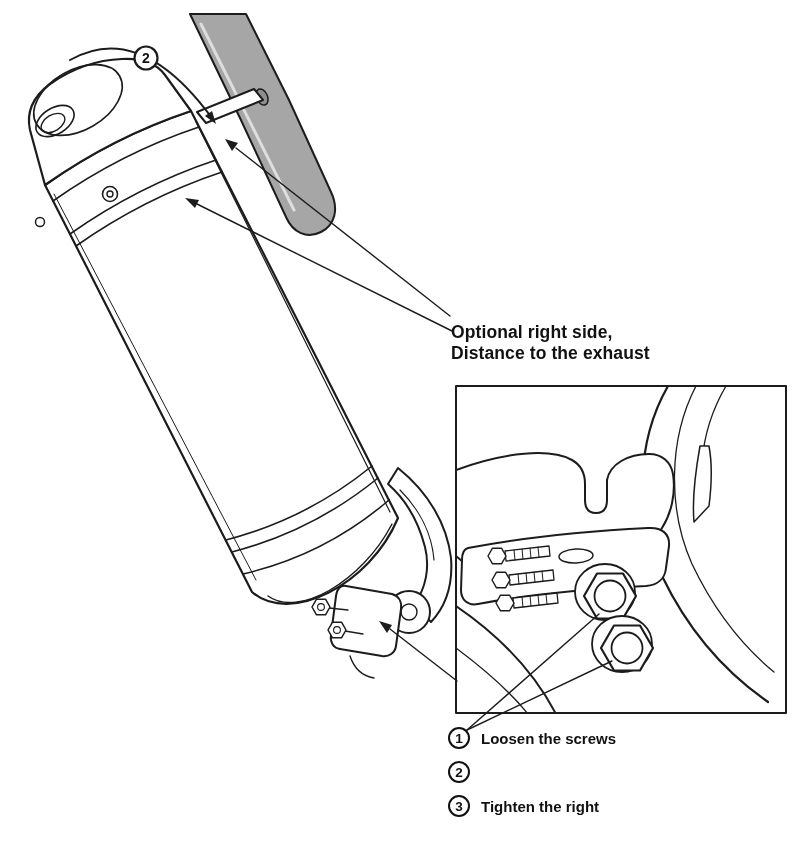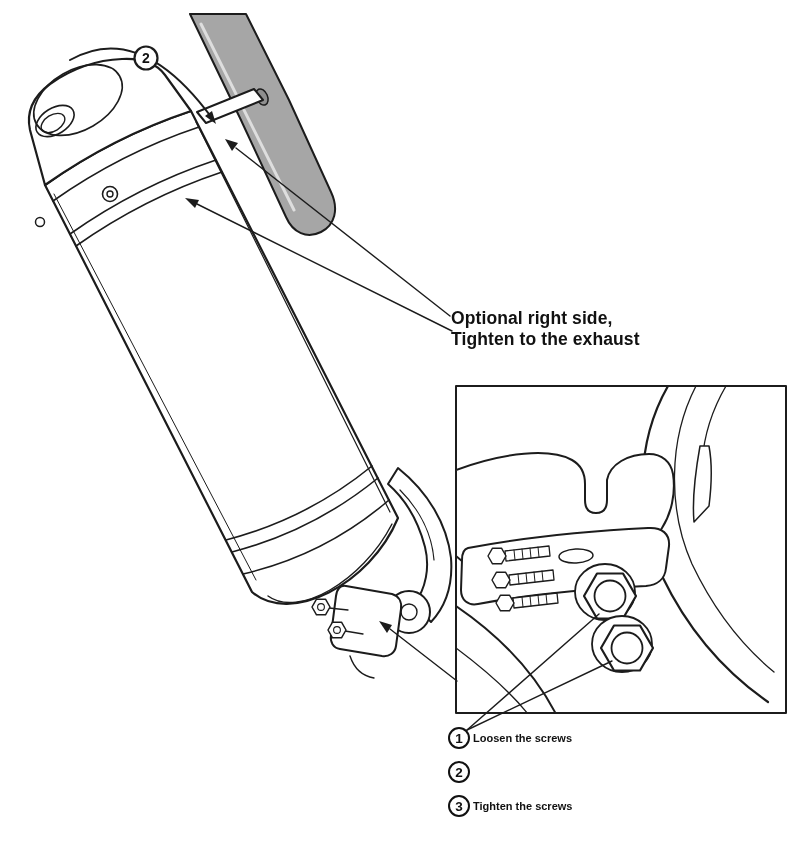--- a/index.html
+++ b/index.html
@@ -1,23 +1,23 @@
 <!DOCTYPE html>
 <html><head>
 <meta charset="utf-8">
 <style>
   * { margin:0; padding:0; box-sizing:border-box; }
   html, body { width:809px; height:851px; background:#fff; font-family:"Liberation Sans", sans-serif; }
   #stage { position:relative; width:809px; height:851px; background:#fff; overflow:hidden; }
   svg.art { position:absolute; left:0; top:0; }
-  .fig-label { position:absolute; left:451px; top:308px; font-size:17.5px; font-weight:800; line-height:21px; color:#111; letter-spacing:.1px; }
+  .fig-label { position:absolute; left:451px; top:322px; font-size:17.5px; font-weight:800; line-height:21px; color:#111; letter-spacing:.1px; }
   .legend { position:absolute; left:448px; top:727px; }
   .legend-row { display:flex; align-items:center; height:22px; margin-bottom:12px; }
   .legend-num { width:22px; height:22px; border:2.4px solid #111; border-radius:50%; display:flex; align-items:center; justify-content:center; font-size:13.5px; font-weight:800; color:#111; flex:0 0 auto; background:#fff; }
-  .legend-text { margin-left:3px; font-size:11px; font-weight:600; color:#111; white-space:nowrap; }
+  .legend-text { margin-left:11px; font-size:15px; font-weight:600; color:#111; white-space:nowrap; }
 </style>
 </head>
 <body>
 
 <div id="stage">
 
   <svg class="art" width="809" height="851" viewBox="0 0 809 851">
     <defs>
       <clipPath id="boxclip">
           <rect x="456" y="386" width="330" height="327"></rect>
@@ -156,30 +156,30 @@
       <g stroke-width="1.4">
         <path d="M 467,730 L 599,614"></path>
         <path d="M 467,730 L 612,661"></path>
       </g>
 
     </g>
   </svg>
 
   <div class="fig-label">
     <div>Optional right side,</div>
-    <div>Tighten to the exhaust</div>
+    <div>Distance to the exhaust</div>
   </div>
 
   <div class="legend">
     <div class="legend-row">
       <div class="legend-num">1</div>
       <div class="legend-text">Loosen the screws</div>
     </div>
     <div class="legend-row">
       <div class="legend-num">2</div>
     </div>
     <div class="legend-row">
       <div class="legend-num">3</div>
-      <div class="legend-text">Tighten the screws</div>
+      <div class="legend-text">Tighten the right</div>
     </div>
   </div>
 
 </div>
 
 </body></html>

